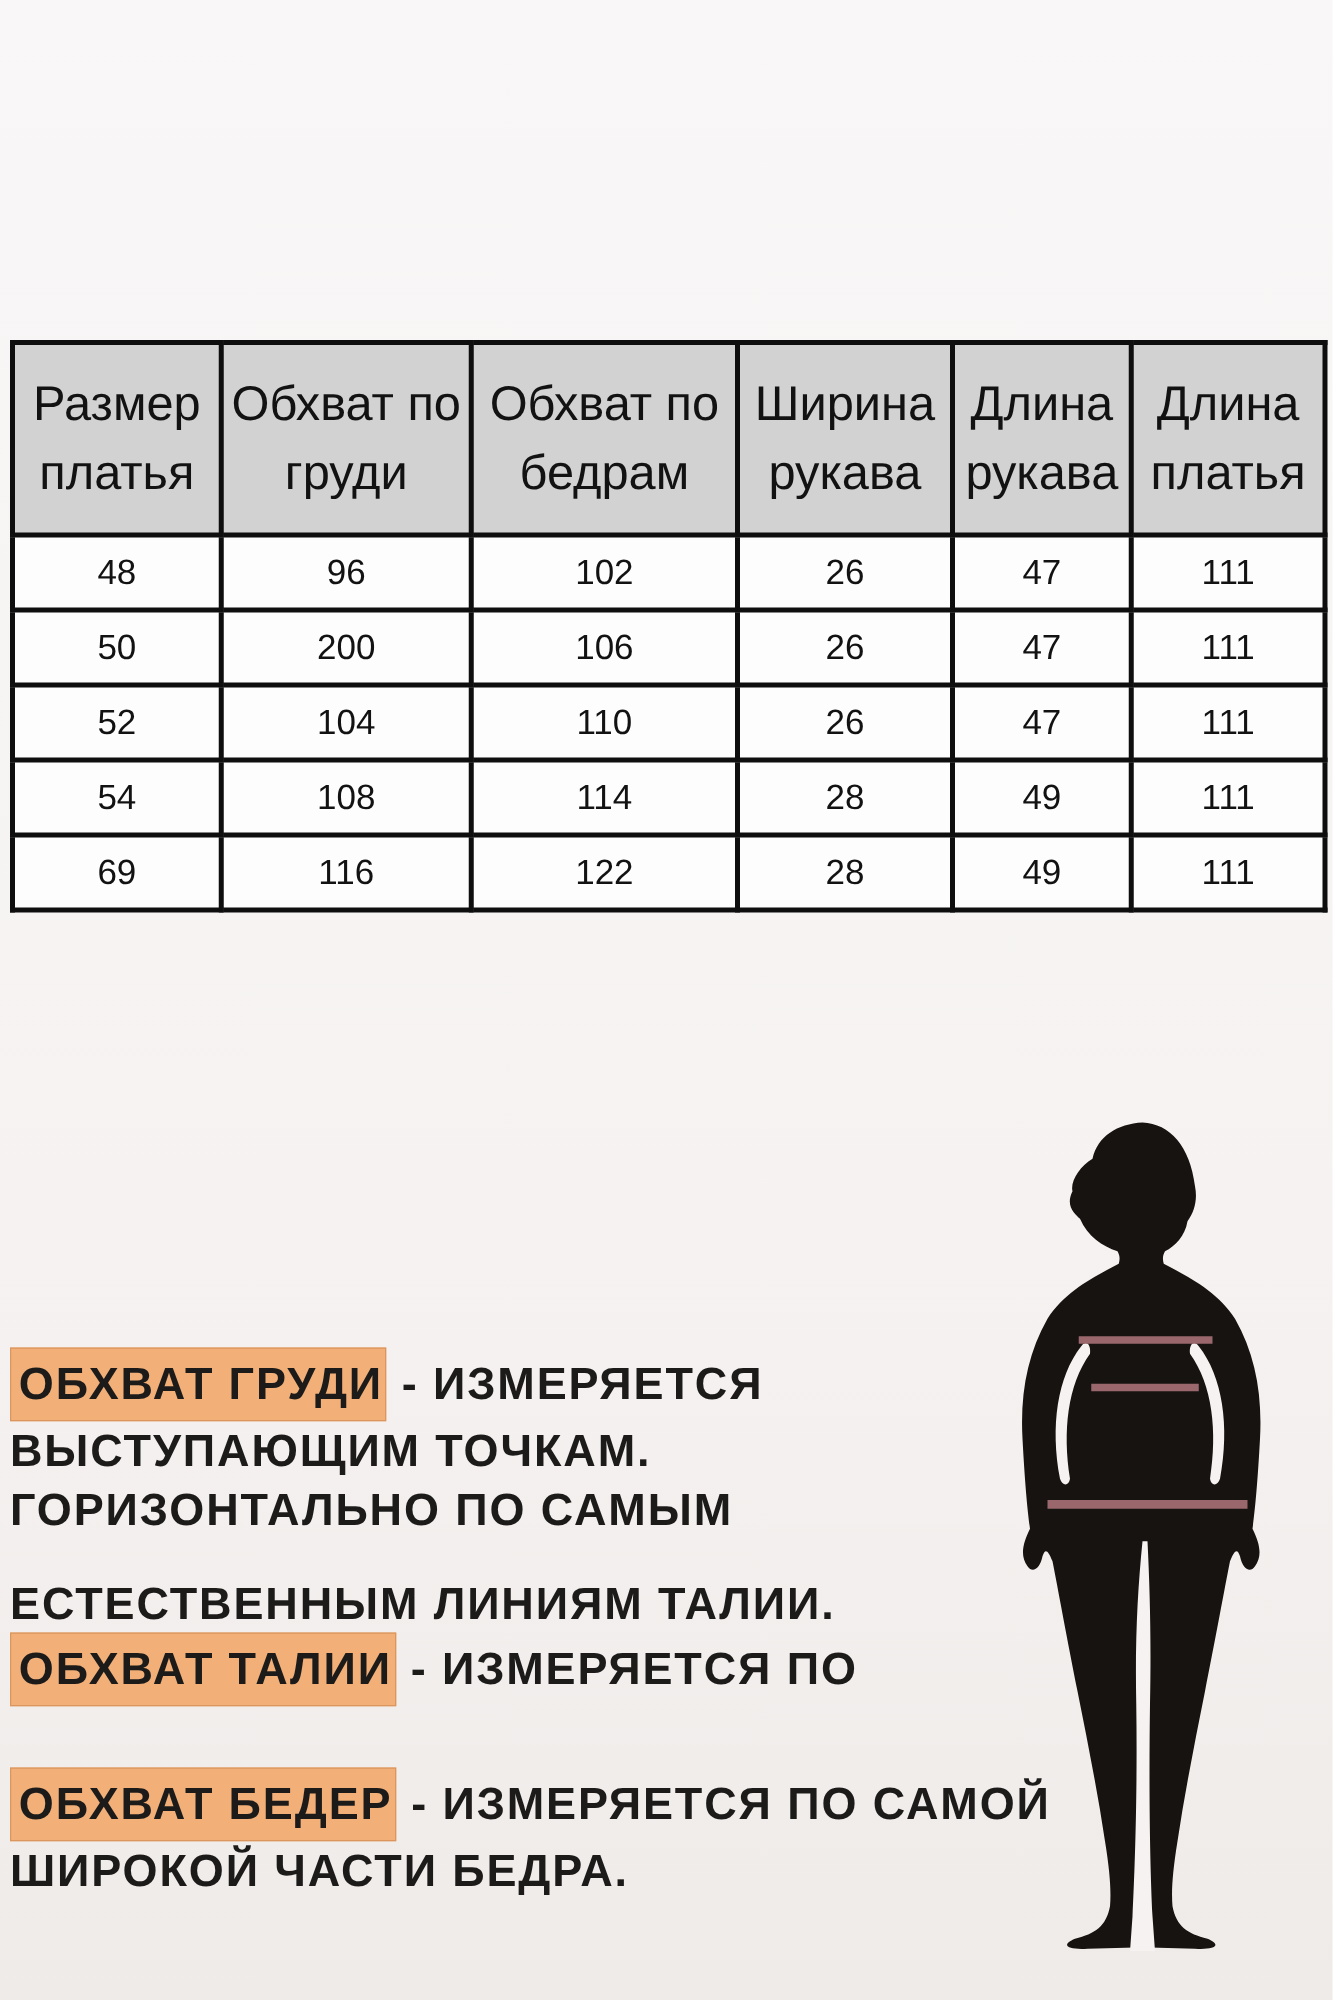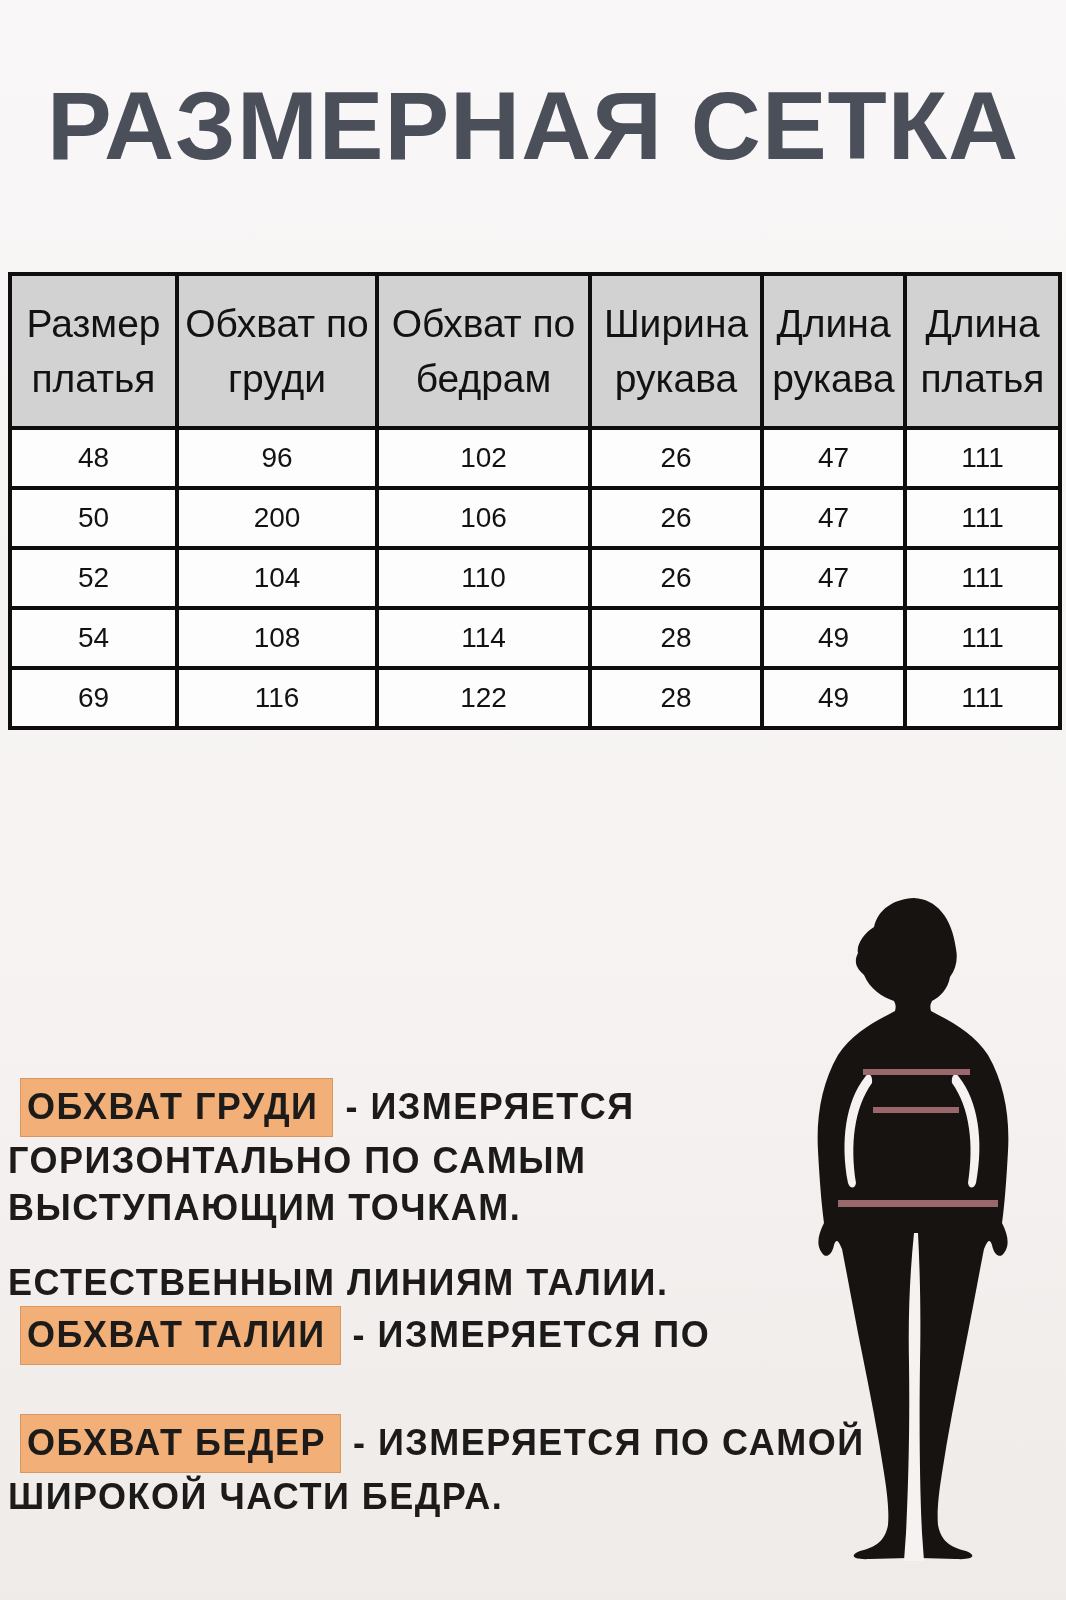--- a/index.html
+++ b/index.html
@@ -36,36 +36,35 @@
   col.c1{width:167px} col.c2{width:200px} col.c3{width:213px}
   col.c4{width:172px} col.c5{width:143px} col.c6{width:155px}
 
   .note{
     position:absolute; left:8px; z-index:3; color:var(--note-text);
     font-weight:700; font-size:36px; line-height:47px; letter-spacing:1.5px;
   }
   .note1{top:1078px} .note2{top:1259px} .note3{top:1414px}
   .hl{
     background:var(--highlight); border:1px solid var(--highlight-border);
-    display:inline-block; padding:4px 14px 6px 6px;margin-left:12px;
+    display:inline-block; padding:4px 2px 6px 6px;
   }
   .rest{margin-left:12px;}
 
   .figure{position:absolute; left:790px; top:893px; width:260px; height:668px; z-index:1;}
   .figure svg{display:block; width:100%; height:100%;}
   .body-path{fill:var(--figure);}
   .carve{fill:var(--bg-mid);}
   .mline{fill:var(--measure-line);}
 </style>
 </head>
 <body>
 
 <div class="page">
 
-  <div class="title">РАЗМЕРНАЯ СЕТКА</div>
 
   <table class="size">
     <colgroup>
       <col class="c1">
         <col class="c2">
         <col class="c3">
         <col class="c4">
         <col class="c5">
         <col class="c6">
     </colgroup>
@@ -192,22 +191,22 @@
       <rect class="mline" x="73" y="176" width="107" height="6"></rect>
       <rect class="mline" x="83" y="214" width="86" height="6"></rect>
       <rect class="mline" x="48" y="307" width="160" height="7"></rect>
     </svg>
   </div>
 
   <div class="note note1">
     <div class="note-line">
       <span class="hl"><span>ОБХВАТ ГРУДИ</span></span><span class="rest">- ИЗМЕРЯЕТСЯ</span>
     </div>
+    <div class="note-line">ВЫСТУПАЮЩИМ ТОЧКАМ.</div>
     <div class="note-line">ГОРИЗОНТАЛЬНО ПО САМЫМ</div>
-    <div class="note-line">ВЫСТУПАЮЩИМ ТОЧКАМ.</div>
   </div>
 
   <div class="note note2">
     <div class="note-line">ЕСТЕСТВЕННЫМ ЛИНИЯМ ТАЛИИ.</div>
     <div class="note-line">
       <span class="hl"><span>ОБХВАТ ТАЛИИ</span></span><span class="rest">- ИЗМЕРЯЕТСЯ ПО</span>
     </div>
   </div>
 
   <div class="note note3">

